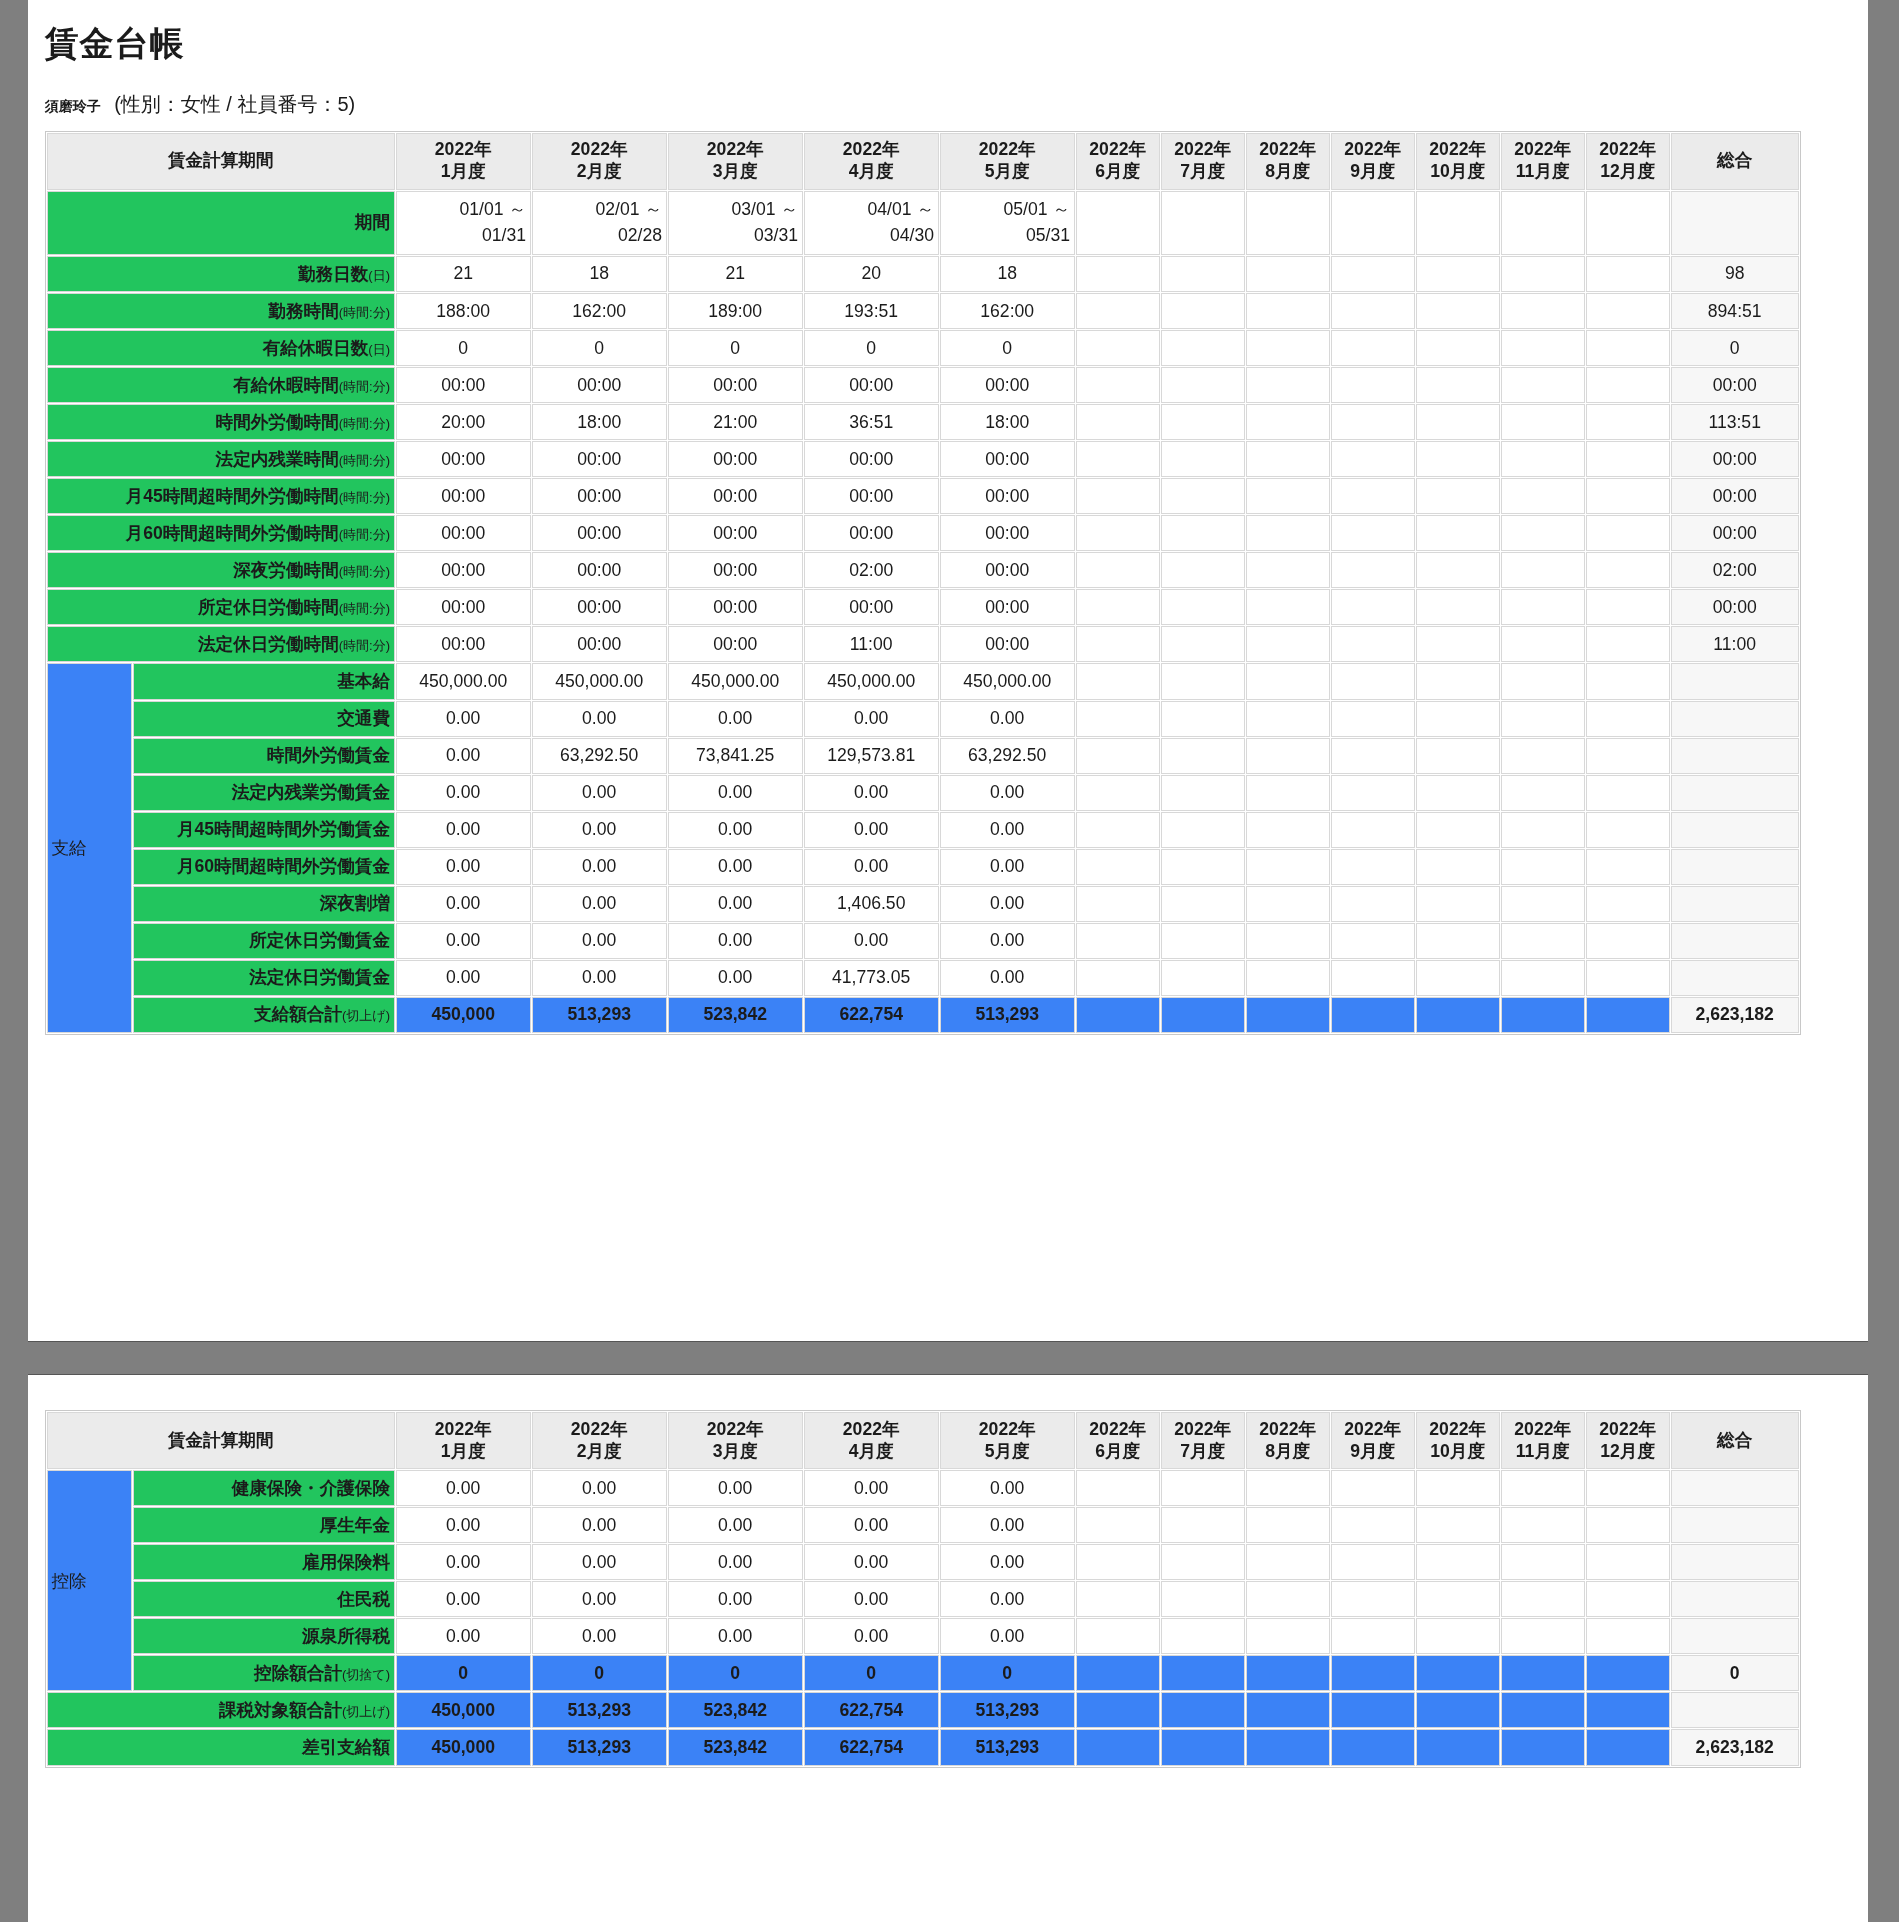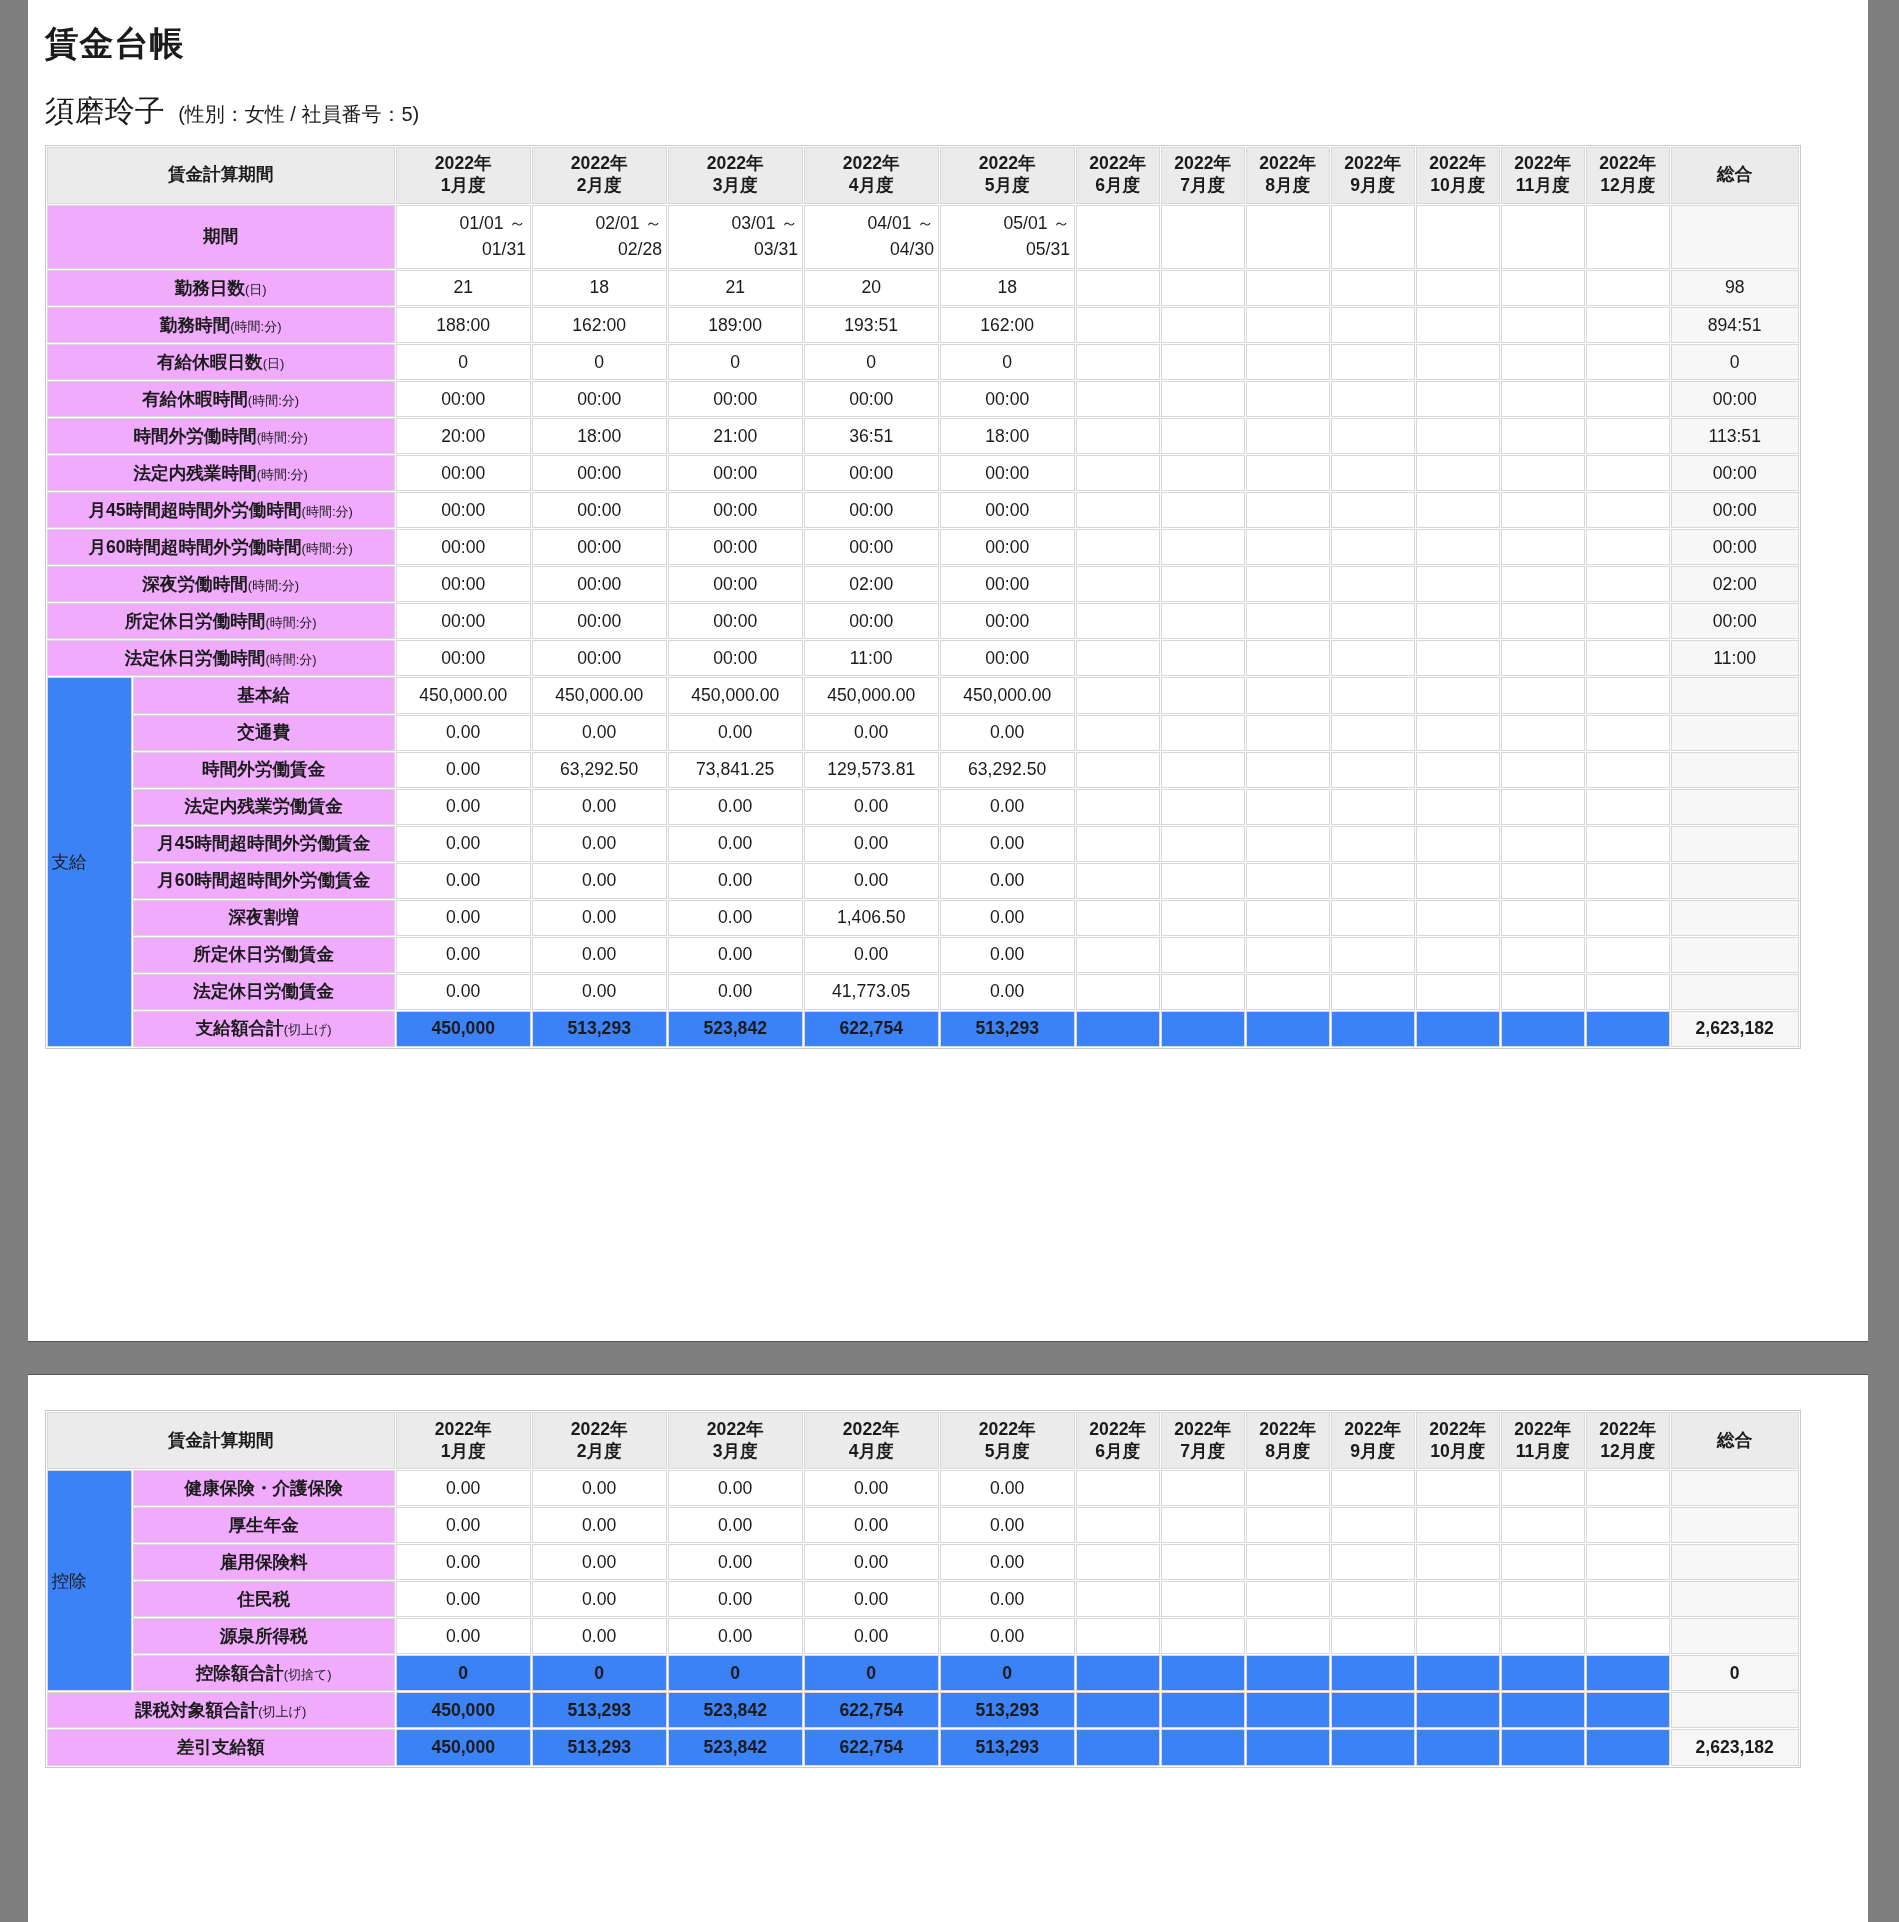--- a/index.html
+++ b/index.html
@@ -20,21 +20,21 @@
     box-sizing:border-box;
   }
   .page1{top:0;height:1342px;padding:15px 0 0 16.7px;}
   .page2{top:1374px;height:549px;padding:35px 0 0 16.7px;border-top:1.9px solid #555;}
   .page1{border-bottom:1.9px solid #555;}
 
   .doc-title{
     font-size:34px;font-weight:bold;margin:5.6px 0 24px 0;letter-spacing:0.9px;
   }
   .name-line{margin:0 0 13px 0;}
-  .emp-name{font-size:30px;font-weight:normal;}
+  .emp-name{font-size:14px;font-weight:bold;}
   .emp-meta{font-size:20px;font-weight:normal;margin-left:9.3px;}
   .period-line{font-size:16.7px;margin:0 0 20.4px 0;}
 
   table.ledger{
     border-collapse:separate;
     border-spacing:1.9px;
     table-layout:fixed;
     width:1430px;
     background:#ffffff;
     border:0.9px solid #c8c8c8;
@@ -55,23 +55,23 @@
   table.ledger th{
     background:#ebebeb;
     font-weight:bold;
     text-align:center;
     white-space:pre-line;
     line-height:1.25;
     height:52px;
     vertical-align:middle;
   }
   td.lbl{
-    background:#f0abfc;
+    background:#22c55e;
     font-weight:bold;
-    text-align:center;
+    text-align:right;
     vertical-align:middle;
     line-height:1.3;
   }
   td.grp{
     background:#3b82f6;
     font-weight:normal;
     text-align:left;
     vertical-align:middle;
     font-size:17.6px;
   }

